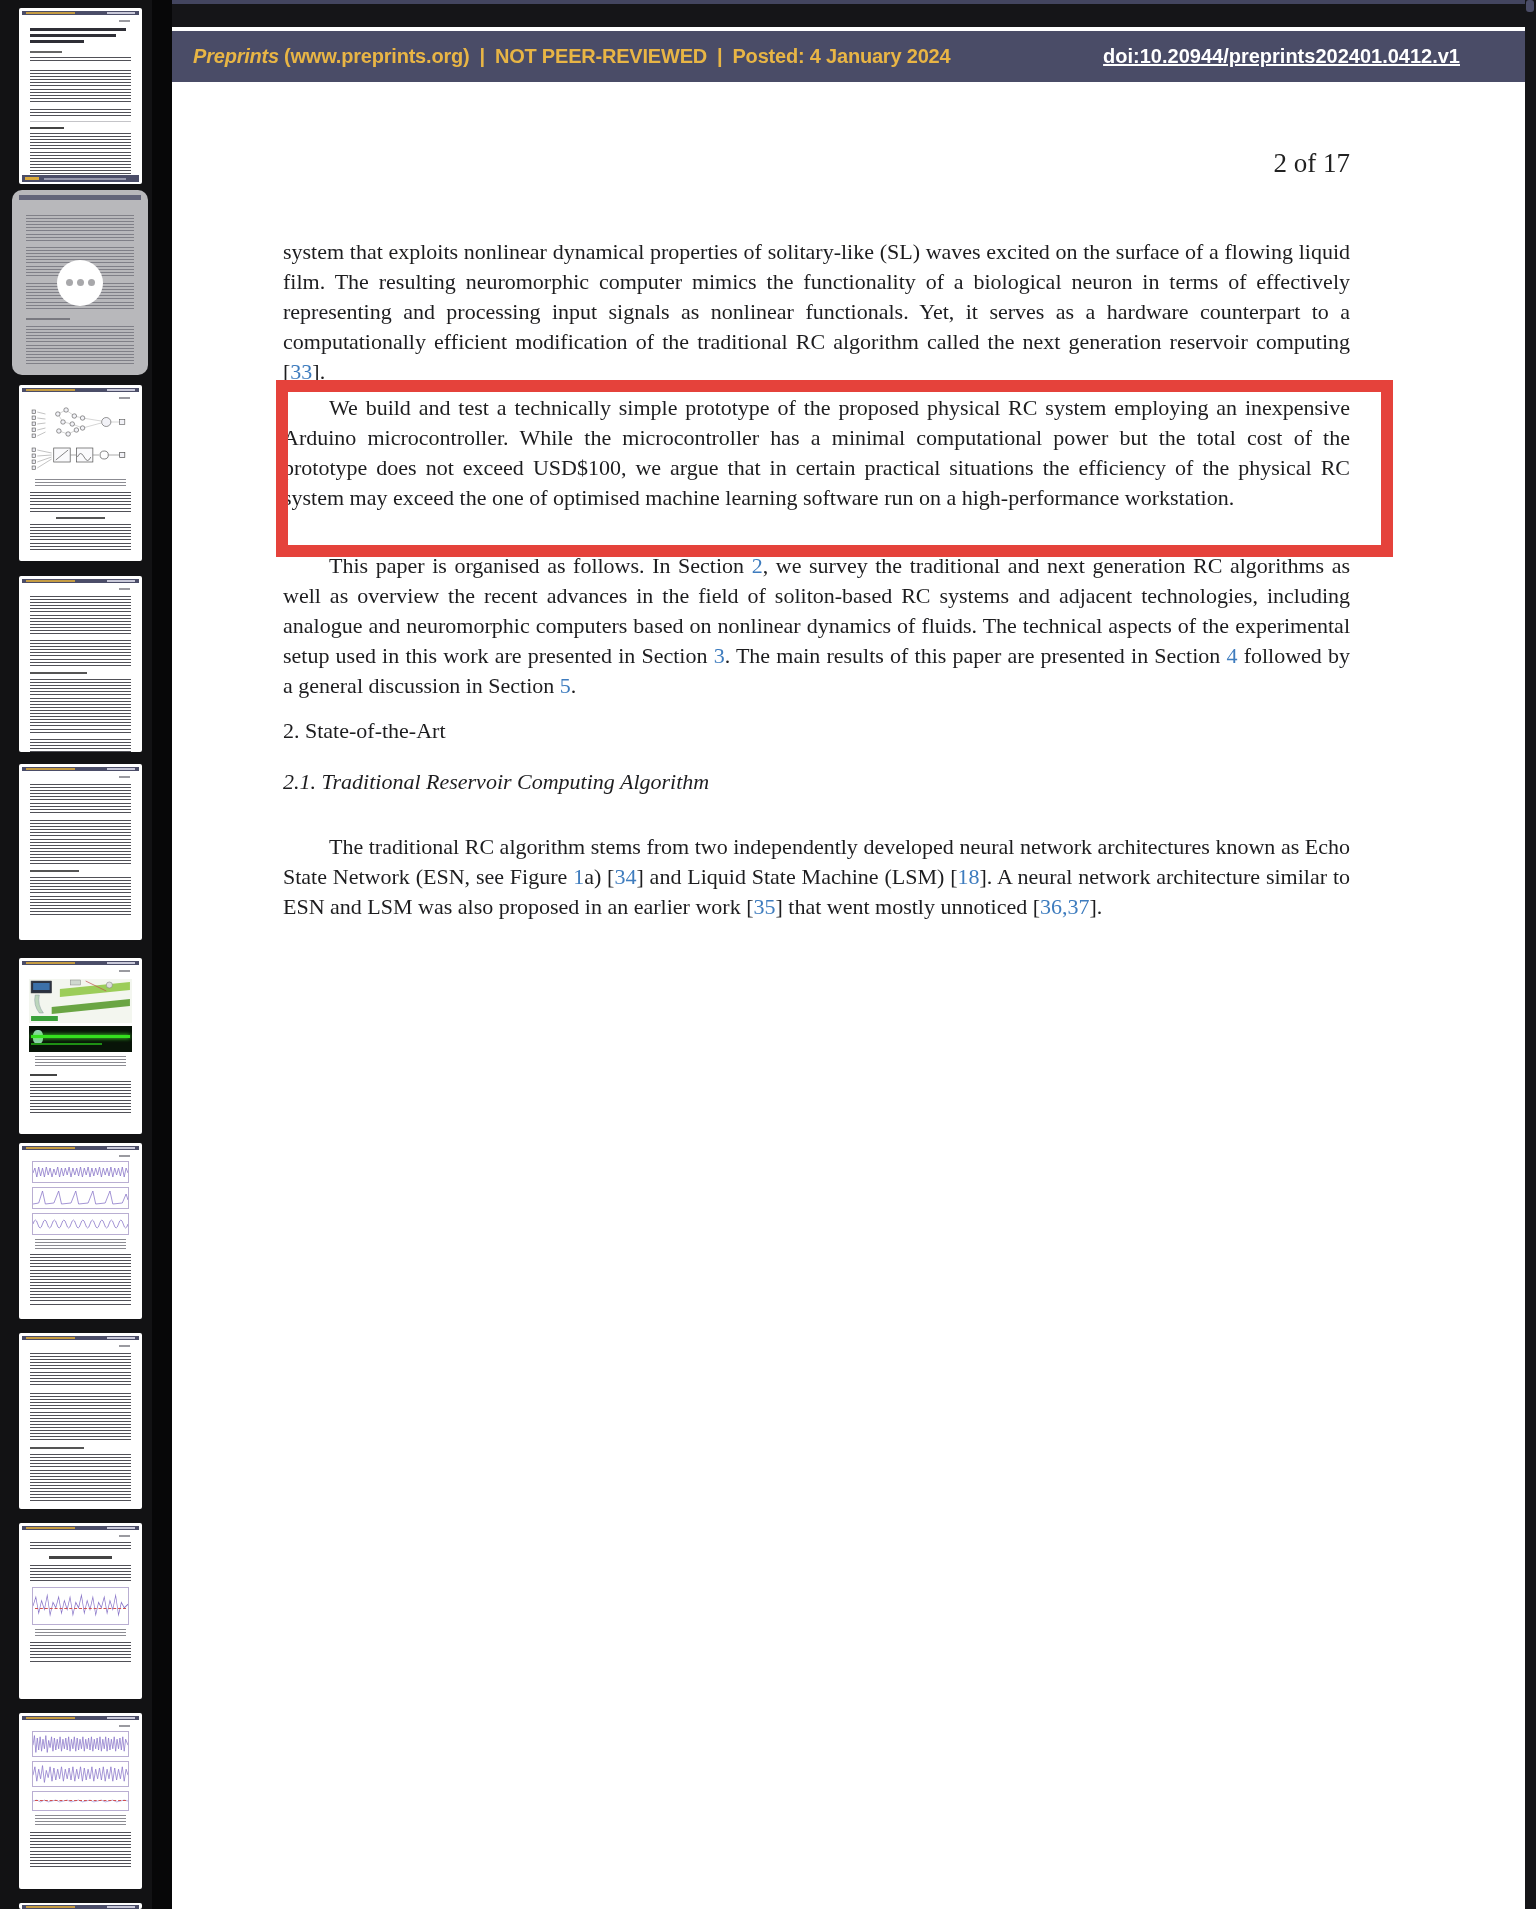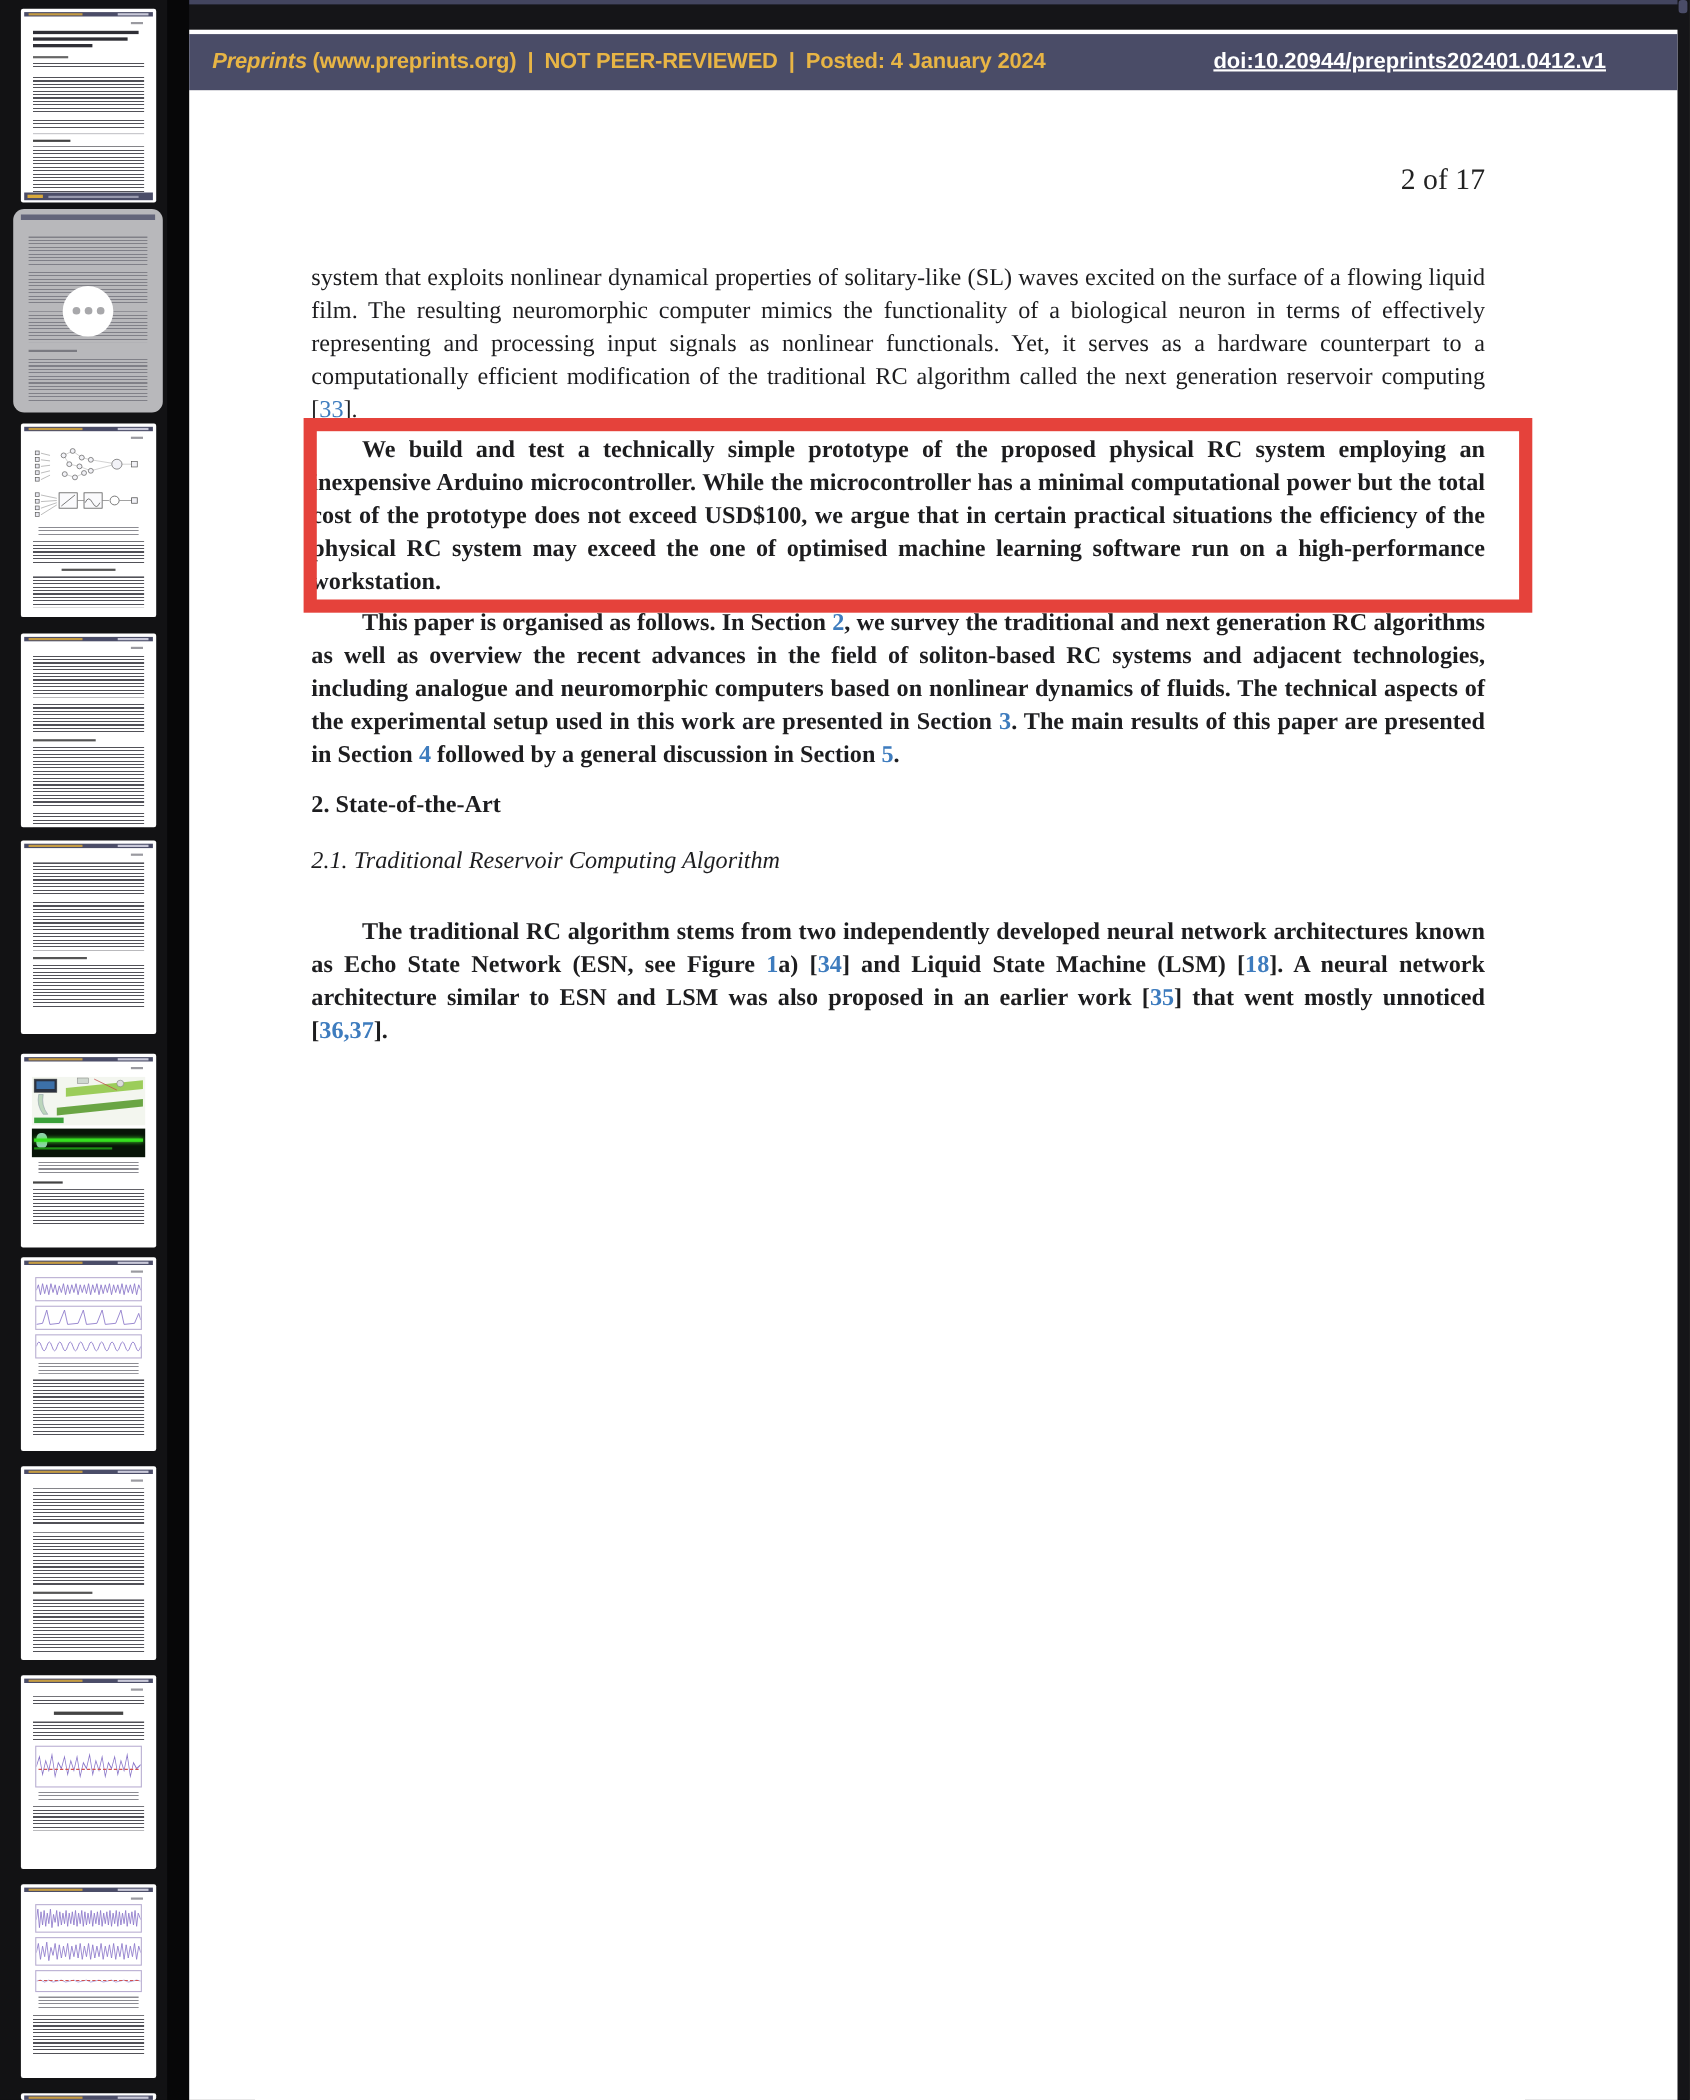--- a/index.html
+++ b/index.html
@@ -55,24 +55,24 @@
   .banner-left .brand { font-style:italic; margin-right:5px; }
   .banner-left .sep { margin:0 10px; font-weight:bold; }
   .doi { color:#ffffff; font-size:20px; font-weight:bold; text-decoration:underline; white-space:nowrap; cursor:pointer; }
 
   .pageno { position:absolute; left:111px; width:1067px; top:121px; text-align:right;
             font-family:"Liberation Serif", serif; font-size:27px; color:#222; }
 
   .para { position:absolute; left:111px; width:1067px;
           font-family:"Liberation Serif", serif; font-size:22px; line-height:30px;
           color:#1d1d1f; text-align:justify; }
-  .para.indent { text-indent:46px;font-weight:bold; }
+  .para.indent { text-indent:46px; }
   .ref { color:#3e7cbe; }
   .h2 { position:absolute; left:111px; width:1067px; margin:0;
-        font-family:"Liberation Serif", serif; font-size:22px; font-weight:bold; color:#1d1d1f; }
+        font-family:"Liberation Serif", serif; font-size:22px; font-weight:normal; color:#1d1d1f; }
   .h3 { position:absolute; left:111px; width:1067px; margin:0;
         font-family:"Liberation Serif", serif; font-size:22px; font-weight:normal; font-style:italic; color:#1d1d1f; }
 
   .redbox { position:absolute; left:104px; top:353px; width:1117px; height:177px;
             border:12px solid #e5423b; z-index:5; pointer-events:none; }
 </style>
 </head>
 <body>
 
 <div class="app">

